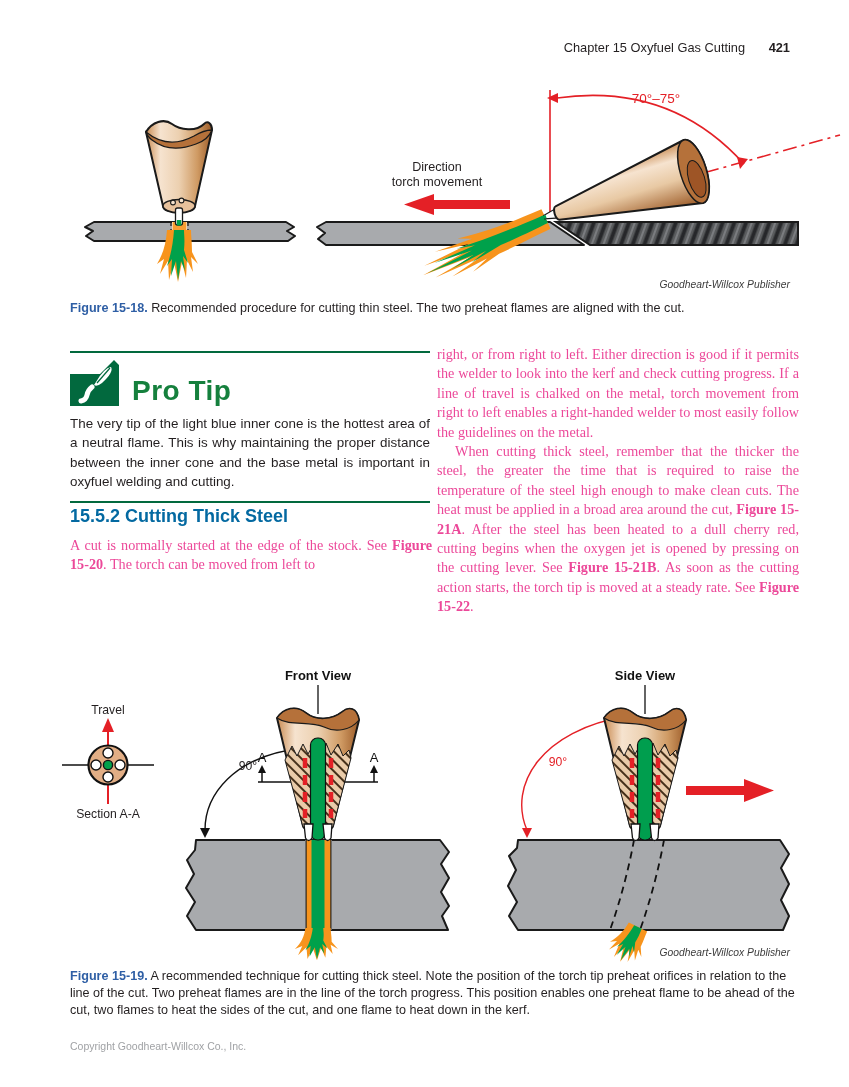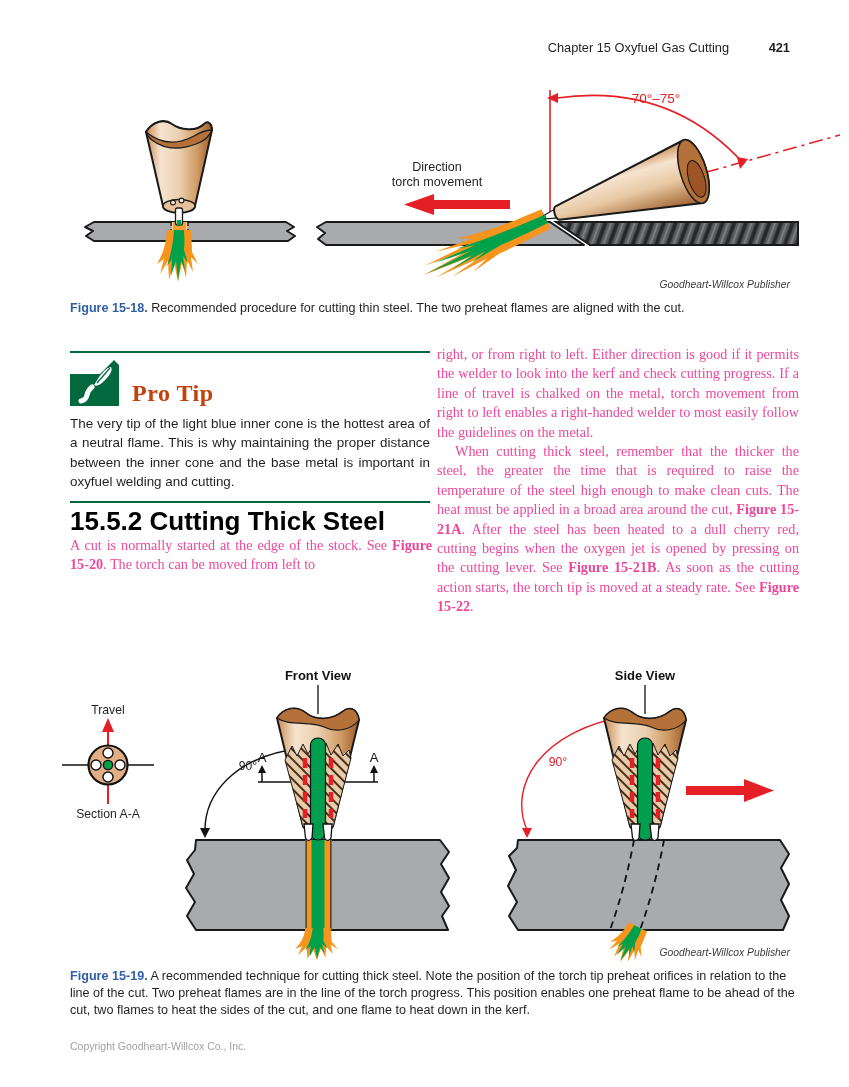--- a/index.html
+++ b/index.html
@@ -1,38 +1,38 @@
 <!DOCTYPE html>
 <html><head>
 <meta charset="utf-8">
 <style>
   html,body{margin:0;padding:0;background:#e8e8e8;}
   .page{position:relative;width:849px;height:1087px;background:#ffffff;overflow:hidden;
         font-family:"Liberation Sans",sans-serif;color:#231f20;}
   .hdr{position:absolute;top:40px;right:59px;font-size:12.8px;color:#231f20;}
   .hdr .sp{}
-  .hdr .pg{font-weight:bold;margin-left:36px;}
+  .hdr .pg{font-weight:bold;margin-left:20px;}
   .credit{position:absolute;right:59px;font-style:italic;font-size:10.3px;color:#3c3c3c;}
   .credit1{top:279px;} .credit2{top:947px;}
   .caption{position:absolute;left:70px;width:732px;font-size:12.6px;line-height:17px;color:#231f20;}
   .cap1{top:300px;} .cap2{top:968px;}
   .cap-label{font-weight:bold;color:#2f5fa5;}
   .protip{position:absolute;left:70px;top:351px;width:360px;}
   .ptrule{border-top:2.6px solid #02693e;height:0;}
   .pthead{display:flex;align-items:flex-end;margin-top:7px;height:47px;}
-  .pttitle{font-family:Liberation Serif, serif;font-weight:bold;font-size:24px;color:#c2410c;
+  .pttitle{font-family:Liberation Sans, sans-serif;font-weight:bold;font-size:28px;color:#15803d;
            margin-left:12px;margin-bottom:0px;letter-spacing:0.5px;}
   .ptbody{margin:7px 0 0 0;font-size:13.4px;line-height:19.4px;text-align:justify;color:#231f20;}
   .ptbot{margin-top:9px;border-top:2.2px solid #02693e;height:0;}
   .col{position:absolute;width:362px;font-family:"Liberation Serif",serif;font-size:14.2px;
        line-height:19.4px;text-align:justify;color:#ec4899;}
   .colL{left:70px;top:536px;} .colR{left:437px;top:345px;}
   .col p{margin:0;} .col p+p{text-indent:18px;}
   .ref{font-weight:bold;}
-  .hd2{position:absolute;left:70px;top:506px;font-size:26px;font-weight:bold;color:#000000;}
+  .hd2{position:absolute;left:70px;top:506px;font-size:18px;font-weight:bold;color:#0369a1;}
   .copyright{position:absolute;left:70px;top:1040px;font-size:10.5px;color:#a0a2a5;}
   svg{position:absolute;left:0;}
   svg text{font-family:"Liberation Sans",sans-serif;}
 </style>
 </head>
 <body>
 
 <div class="page">
 
   <div class="hdr">

